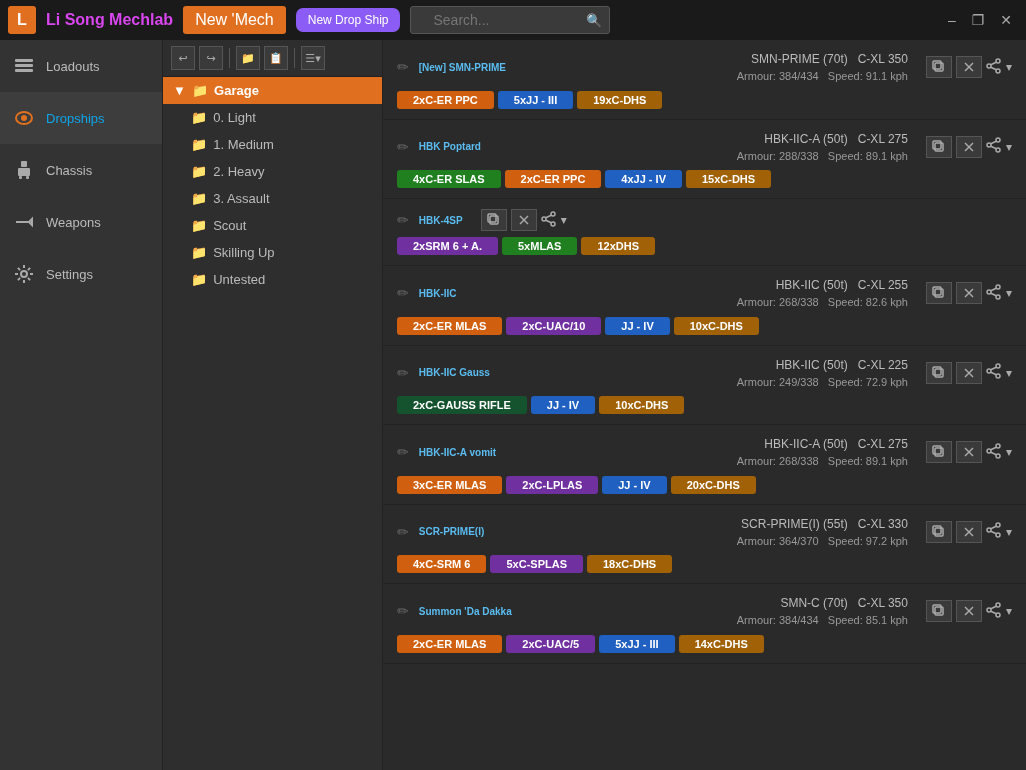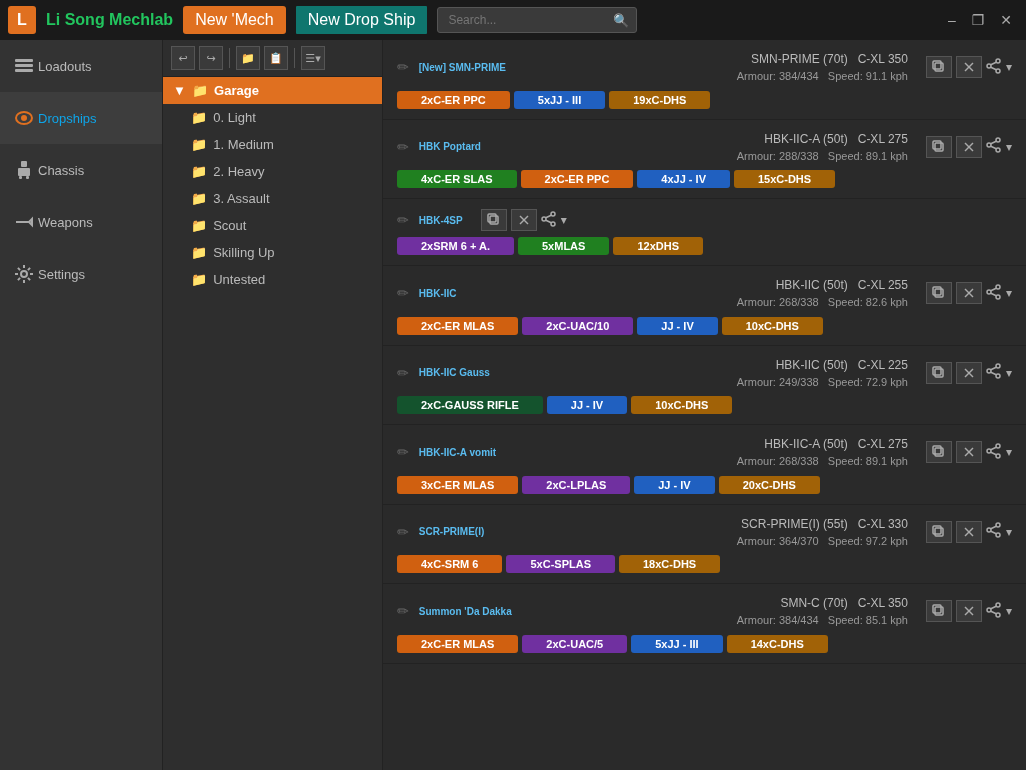--- a/index.html
+++ b/index.html
@@ -1,34 +1,34 @@
 <!DOCTYPE html>
 <html><head>
   <meta charset="utf-8">
   <style>
     * { box-sizing: border-box; margin: 0; padding: 0; }
     body { background: #2b2b2b; color: #ccc; font-family: Arial, sans-serif; font-size: 13px; width: 1026px; height: 770px; overflow: hidden; }
 
     
     #titlebar { background: #1a1a1a; height: 40px; display: flex; align-items: center; padding: 0 8px; gap: 10px; }
     #app-icon { width: 28px; height: 28px; background: #e07020; border-radius: 3px; display: flex; align-items: center; justify-content: center; color: white; font-weight: bold; font-size: 16px; flex-shrink: 0; }
-    #app-title { color: #22c55e; font-size: 16px; font-weight: bold; flex-shrink: 0; }
+    #app-title { color: #d946ef; font-size: 16px; font-weight: bold; flex-shrink: 0; }
     #btn-new-mech { background: #e07020; color: white; border: none; padding: 5px 12px; border-radius: 3px; cursor: pointer; font-size: 16px; }
-    #btn-new-dropship { background: #0f766e; color: white; border: none; padding: 5px 12px; border-radius: 1px; cursor: pointer; font-size: 16px; }
-    #search-box { background: #3a3a3a; border: 1px solid #555; color: #ccc; padding: 5px 10px; border-radius: 3px; width: 200px; font-size: 12px; }
+    #btn-new-dropship { background: #8b5cf6; color: white; border: none; padding: 5px 12px; border-radius: 7px; cursor: pointer; font-size: 12px; }
+    #search-box { background: #3a3a3a; border: 1px solid #555; color: #ccc; padding: 5px 22px; border-radius: 3px; width: 200px; font-size: 14px; }
     .title-spacer { flex: 1; }
     #window-controls { display: flex; gap: 4px; margin-left: auto; }
     .win-btn { background: none; border: none; color: #aaa; cursor: pointer; font-size: 14px; padding: 2px 6px; }
 
     
     #main { display: flex; height: 730px; }
 
     
     #sidebar { width: 163px; background: #333; border-right: 1px solid #222; display: flex; flex-direction: column; }
-    .nav-item { display: flex; align-items: center; padding: 12px 10px; cursor: pointer; color: #bbb; }
+    .nav-item { display: flex; align-items: center; gap: 8px; padding: 12px 10px; cursor: pointer; color: #bbb; }
     .nav-item.active { background: #3d3d3d; color: #0ea5e9; }
     .nav-icon { width: 28px; height: 28px; display: flex; align-items: center; justify-content: center; flex-shrink: 0; }
     .nav-label { font-size: 13px; }
 
     
     #tree-panel { width: 220px; background: #2e2e2e; border-right: 1px solid #222; }
     #tree-toolbar { display: flex; align-items: center; gap: 4px; padding: 6px 8px; border-bottom: 1px solid #222; }
     .tree-toolbar-btn { background: #3a3a3a; border: 1px solid #555; color: #aaa; width: 24px; height: 24px; cursor: pointer; display: flex; align-items: center; justify-content: center; font-size: 11px; }
     .tree-toolbar-separator { width: 1px; height: 20px; background: #555; margin: 0 2px; }
 
@@ -45,21 +45,21 @@
     .edit-icon { color: #666; font-size: 14px; cursor: pointer; }
     .mech-name { font-size: 10px; color: #5abcf0; font-weight: bold; cursor: pointer; }
     .mech-stats { margin-left: auto; color: #999; font-size: 11px; text-align: right; line-height: 1.5; }
     .mech-stats-model { color: #bbb; font-size: 12px; }
     .mech-actions { display: flex; align-items: center; gap: 4px; margin-left: 8px; }
     .action-btn { background: #3a3a3a; border: 1px solid #555; color: #aaa; width: 26px; height: 22px; cursor: pointer; display: flex; align-items: center; justify-content: center; font-size: 11px; }
     .share-btn { background: none; border: none; color: #aaa; cursor: pointer; font-size: 14px; }
     .dropdown-btn { background: none; border: none; color: #aaa; cursor: pointer; font-size: 12px; }
 
     .tags { display: flex; flex-wrap: wrap; gap: 4px; }
-    .tag { padding: 3px 24px; border-radius: 3px; font-size: 11px; color: white; font-weight: bold; }
+    .tag { padding: 3px 16px; border-radius: 3px; font-size: 11px; color: white; font-weight: bold; }
     .tag-orange { background: #d06010; }
     .tag-blue { background: #2060c0; }
     .tag-teal { background: #a16207; }
     .tag-green { background: #208020; }
     .tag-purple { background: #7030a0; }
     .tag-red { background: #14532d; }
 
     
     #content::-webkit-scrollbar { width: 8px; }
     #content::-webkit-scrollbar-track { background: #222; }

